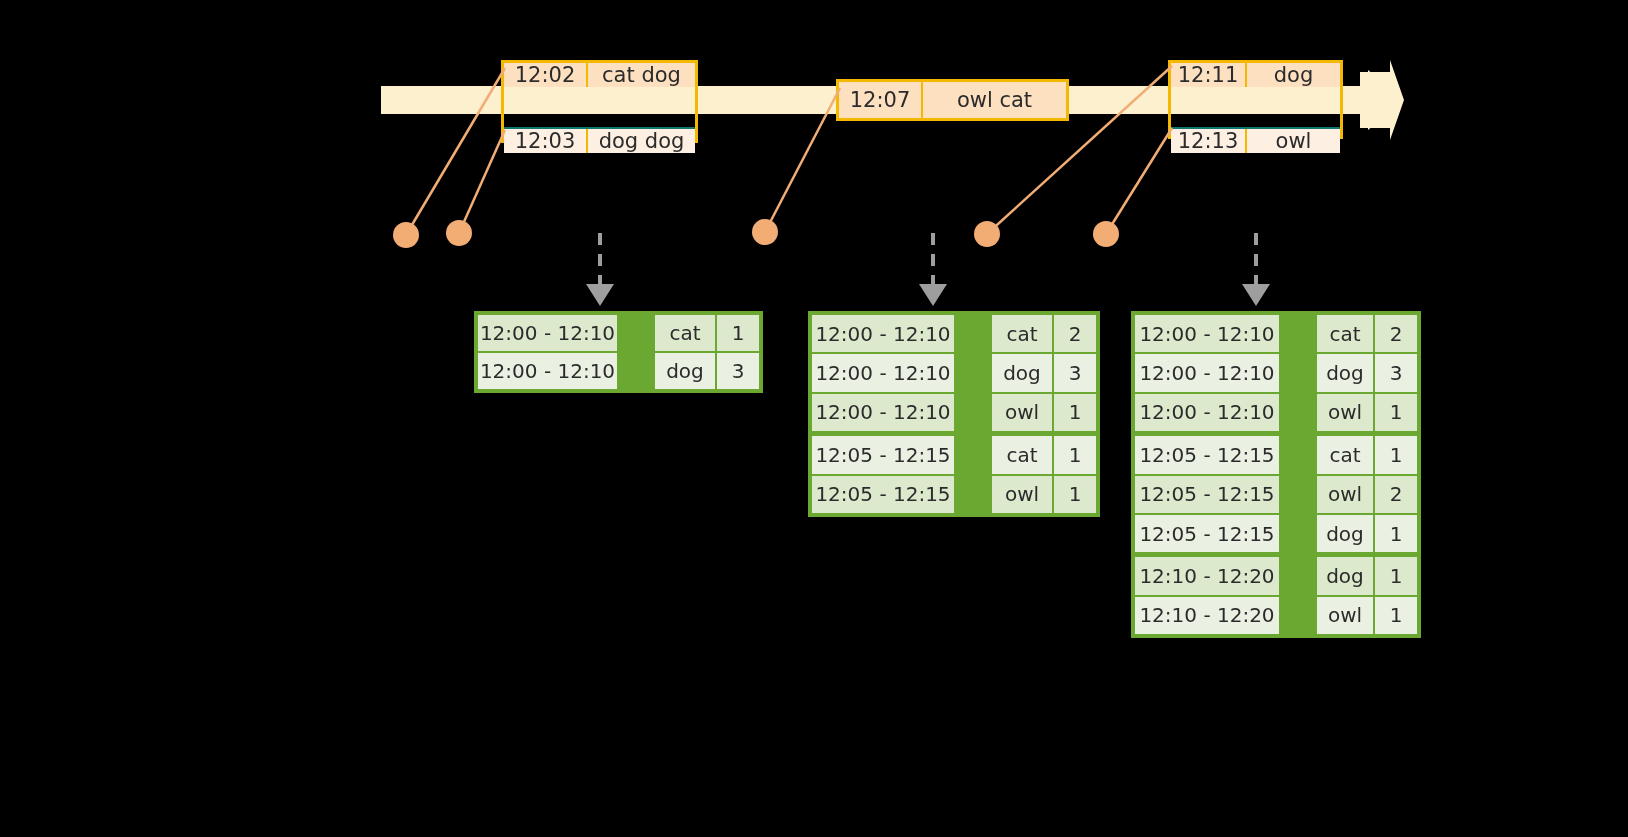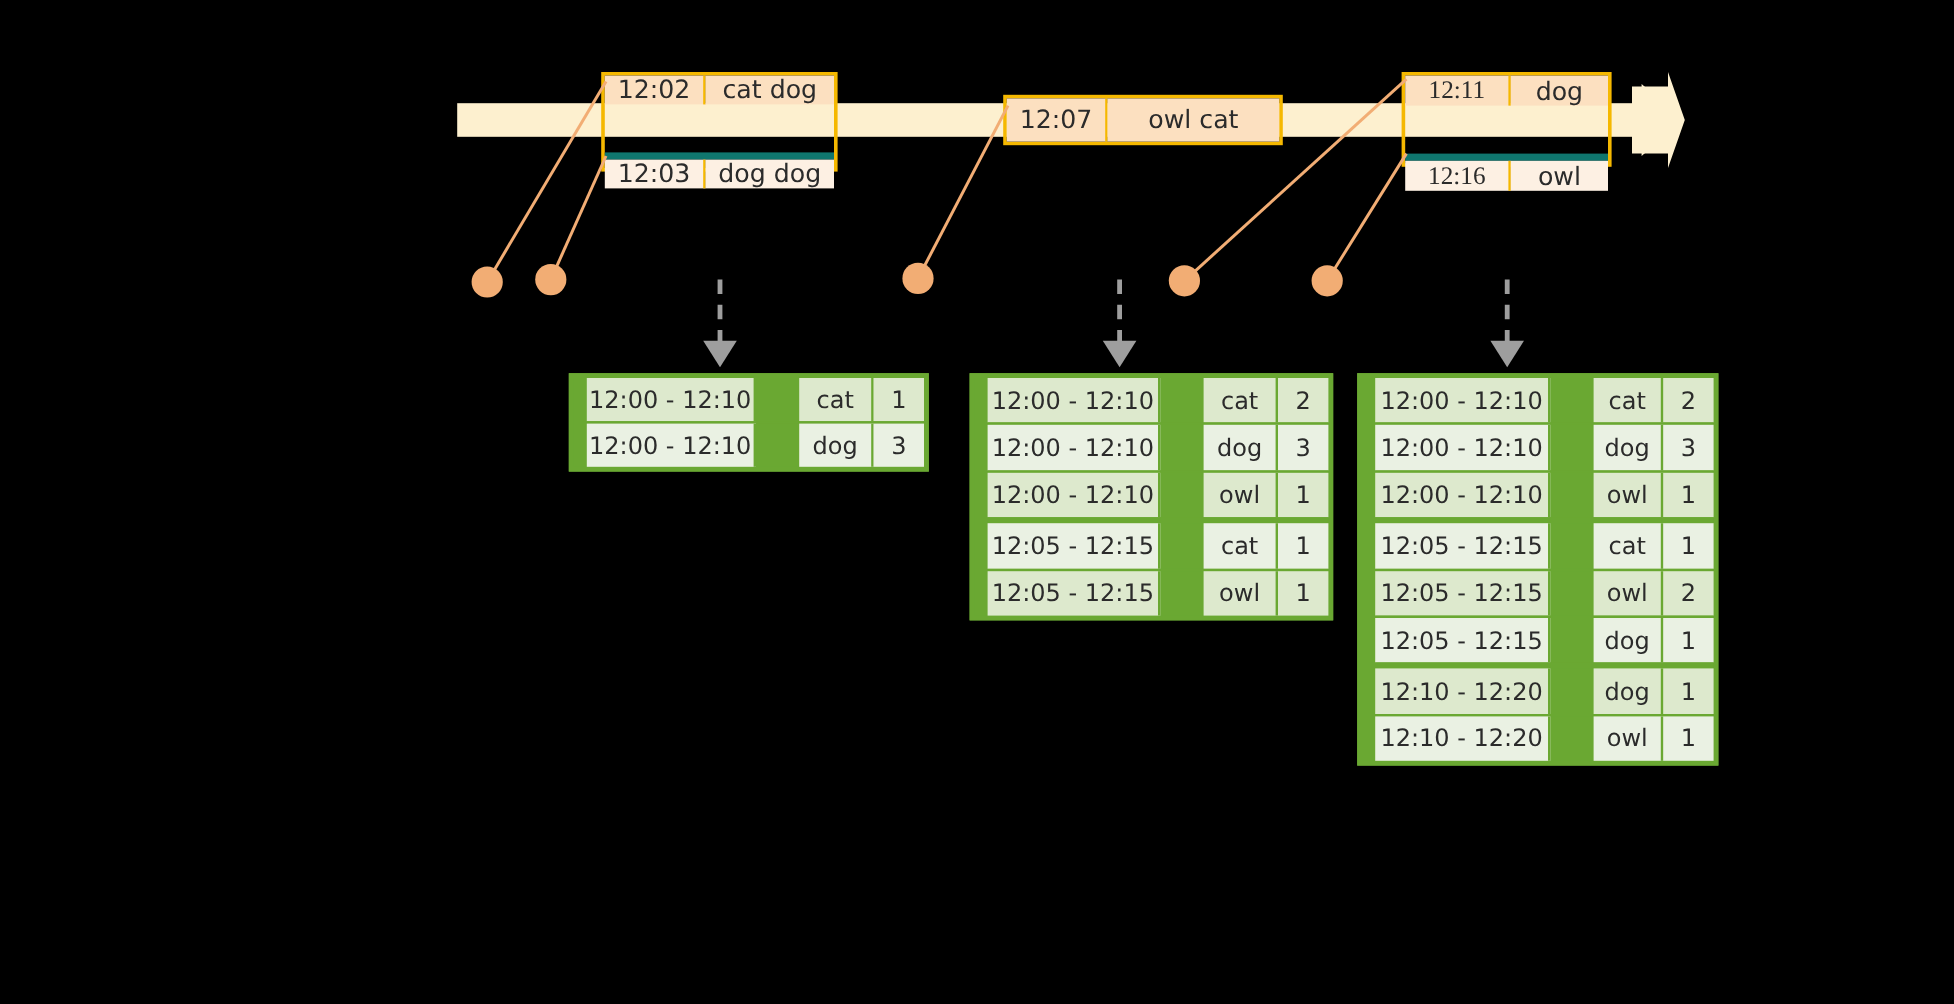--- a/index.html
+++ b/index.html
@@ -8,42 +8,42 @@
   .stage{position:absolute;inset:0;}
 
   
   .tl-bar{position:absolute;left:381px;top:86px;width:1000px;height:28px;
           background:#fdf0cf;}
 
   
   .ebox{position:absolute;border:3px solid #f5b800;box-sizing:border-box;
         display:flex;flex-direction:column;}
   .erow{display:flex;flex:1 1 0;}
-  .erow + .erow{border-top:6px solid #0f766e;margin-top:40px;}
+  .erow + .erow{border-top:2px solid #0f766e;margin-top:40px;}
   .erow .t{display:flex;align-items:center;justify-content:center;
            border-right:2px solid #f5b800;box-sizing:border-box;}
   .erow .w{display:flex;align-items:center;justify-content:center;flex:1;}
   .erow.shade .t,.erow.shade .w{background:#fce0c0;}
   .erow.light .t,.erow.light .w{background:#fdf0e3;}
   .ebox .t,.ebox .w{font-size:21px;color:#2b2b2b;}
 
   #ebox1{left:501px;top:60px;width:197px;height:83px;}
   #ebox1 .t{width:84px;}
   #ebox2{left:836px;top:79px;width:233px;height:42px;}
   #ebox2 .t{width:84px;}
   #ebox3{left:1168px;top:60px;width:175px;height:79px;}
-  #ebox3 .t{width:88px;font-family:Liberation Serif, serif;}
+  #ebox3 .t{width:76px;}
 
   
   .conn{position:absolute;left:0;top:0;width:1628px;height:837px;
         pointer-events:none;}
 
   
   .gtable{position:absolute;border:4px solid #6aa832;box-sizing:border-box;
-          display:flex;flex-direction:column;background:#6aa832;padding-left:11px;}
+          display:flex;flex-direction:column;background:#6aa832;}
   .grow{display:flex;}
   .grow > div{font-size:20px;color:#2b2b2b;display:flex;align-items:center;
               justify-content:center;box-sizing:border-box;
               border-right:2px solid #6aa832;height:36px;}
   .grow > div:last-child{border-right:none;}
   .grow + .grow{border-top:2px solid #6aa832;}
   .grow.sep{border-top:5px solid #6aa832;}
   .grow.a > div{background:#dde9cd;}
   .grow.b > div{background:#eaf1e3;}
   .c-range{width:140px;}
@@ -95,21 +95,21 @@
       <div class="w">owl cat</div>
     </div>
   </div>
 
   <div class="ebox" id="ebox3">
     <div class="erow shade">
       <div class="t">12:11</div>
       <div class="w">dog</div>
     </div>
     <div class="erow light">
-      <div class="t">12:16</div>
+      <div class="t">12:13</div>
       <div class="w">owl</div>
     </div>
   </div>
 
   <svg class="conn" id="conn-layer">
       <line x1="406" y1="235" x2="505" y2="68" stroke="#f2ad74" stroke-width="2.5"></line>
       <line x1="459" y1="233" x2="505" y2="130" stroke="#f2ad74" stroke-width="2.5"></line>
       <line x1="765" y1="232" x2="840" y2="88" stroke="#f2ad74" stroke-width="2.5"></line>
       <line x1="987" y1="234" x2="1172" y2="66" stroke="#f2ad74" stroke-width="2.5"></line>
       <line x1="1106" y1="234" x2="1172" y2="128" stroke="#f2ad74" stroke-width="2.5"></line>

